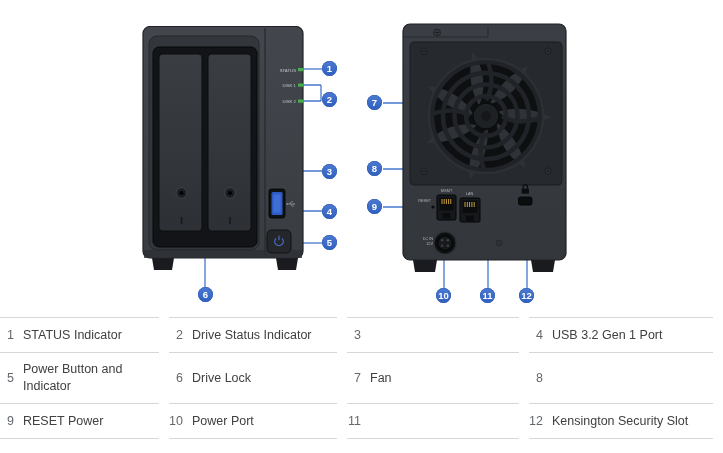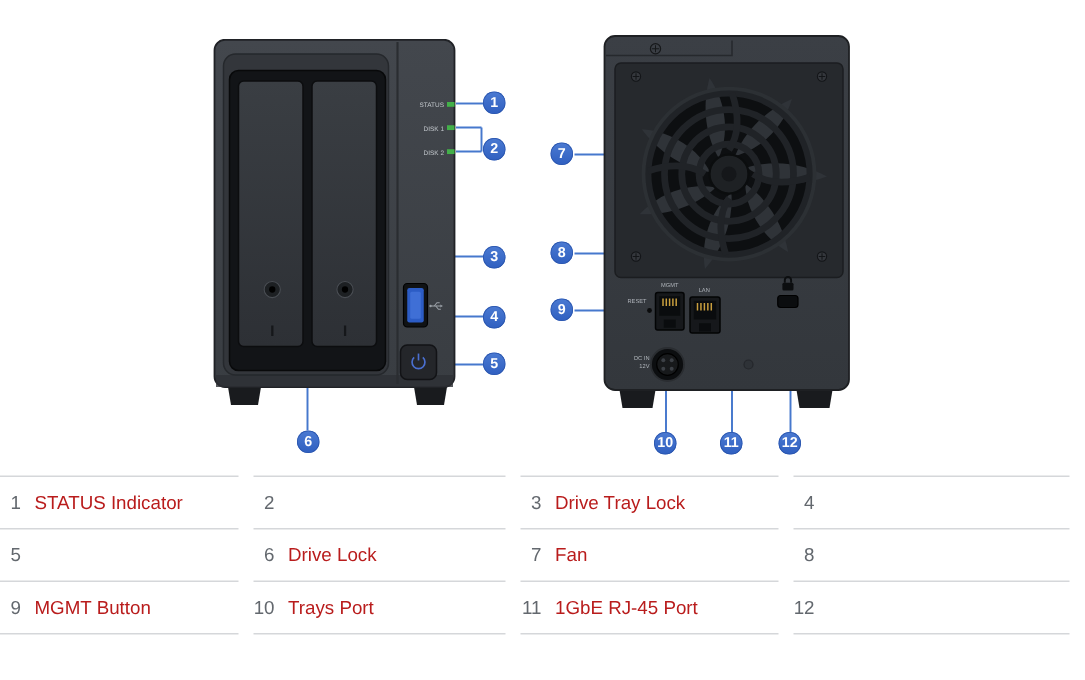--- a/index.html
+++ b/index.html
@@ -14,21 +14,21 @@
     color:#fff;font-size:9.5px;font-weight:bold;line-height:15px;text-align:center;
     box-shadow:inset 0 0 0 0.5px #2a55ad;
   }
   .legend{position:absolute;left:0;top:317px;width:723px;}
   .legend-row{display:grid;grid-template-columns:169px 178px 182px 194px;}
   .cell{display:flex;align-items:center;border-top:1px solid #d5d7da;margin-right:10px;
         padding:8px 0;min-height:18px;}
   .legend-row.last .cell{border-bottom:1px solid #d5d7da;}
   .cell .num{min-width:14px;text-align:right;margin-right:9px;color:#63686e;
              font-size:12.5px;flex-shrink:0;}
-  .cell .lbl{color:#b91c1c;font-size:12.5px;line-height:17px;}
+  .cell .lbl{color:#404040;font-size:12.5px;line-height:17px;}
   text{font-family:"Liberation Sans",sans-serif;}
 </style>
 </head>
 <body>
 
 <div class="stage">
 
   <svg class="lines" viewBox="0 0 723 453">
     <path d="M304,69 H322"></path>
     <path d="M304,85 H321 M304,101 H321 M321,85 V101"></path>
@@ -219,57 +219,59 @@
   <div class="callout" style="left:519px;top:288px;">12</div>
 
   <div class="legend">
     <div class="legend-row">
       <div class="cell">
         <span class="num">1</span>
         <span class="lbl">STATUS Indicator</span>
       </div>
       <div class="cell">
         <span class="num">2</span>
+        <span class="lbl">Drive Status Indicator</span>
       </div>
       <div class="cell">
         <span class="num">3</span>
-        <span class="lbl">Drive Tray Lock</span>
       </div>
       <div class="cell">
         <span class="num">4</span>
+        <span class="lbl">USB 3.2 Gen 1 Port</span>
       </div>
     </div>
     <div class="legend-row">
       <div class="cell">
         <span class="num">5</span>
+        <span class="lbl">Power Button and Indicator</span>
       </div>
       <div class="cell">
         <span class="num">6</span>
         <span class="lbl">Drive Lock</span>
       </div>
       <div class="cell">
         <span class="num">7</span>
         <span class="lbl">Fan</span>
       </div>
       <div class="cell">
         <span class="num">8</span>
       </div>
     </div>
     <div class="legend-row last">
       <div class="cell">
         <span class="num">9</span>
-        <span class="lbl">MGMT Button</span>
+        <span class="lbl">RESET Power</span>
       </div>
       <div class="cell">
         <span class="num">10</span>
-        <span class="lbl">Trays Port</span>
+        <span class="lbl">Power Port</span>
       </div>
       <div class="cell">
         <span class="num">11</span>
-        <span class="lbl">1GbE RJ-45 Port</span>
       </div>
       <div class="cell">
         <span class="num">12</span>
+        <span class="lbl">Kensington Security Slot</span>
       </div>
     </div>
   </div>
 
 </div>
 
 </body></html>

